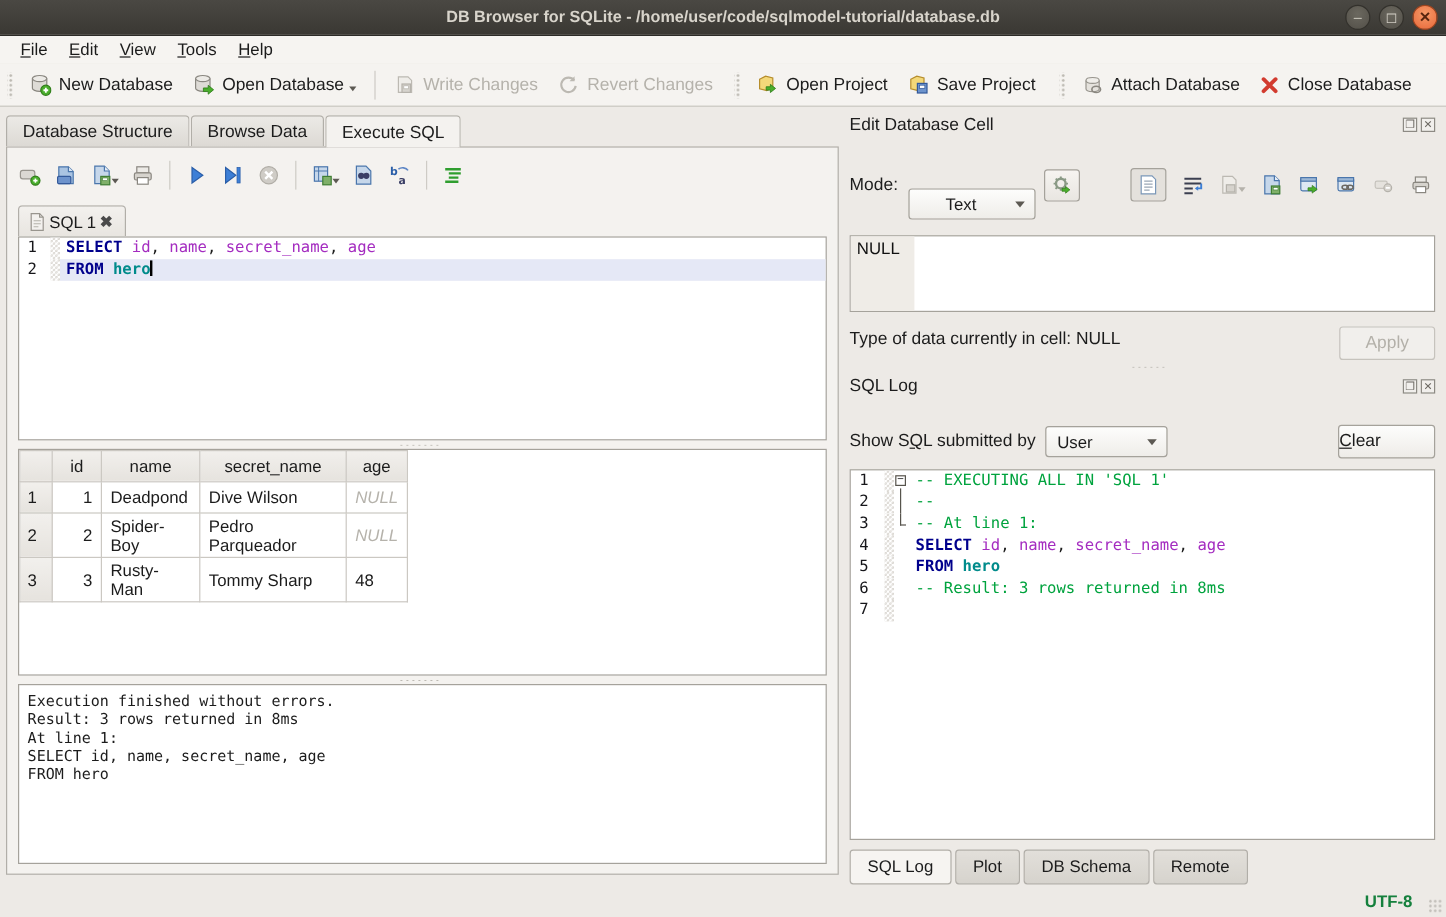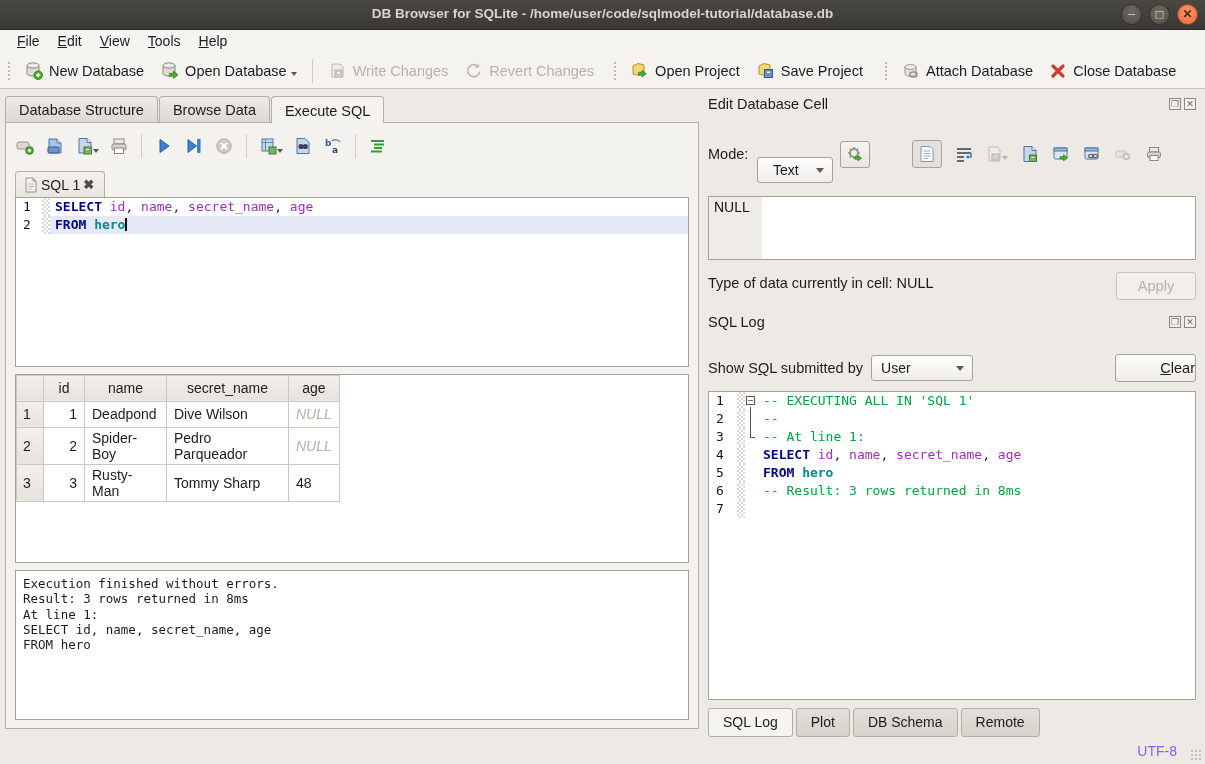--- a/index.html
+++ b/index.html
@@ -98,21 +98,21 @@
   .dock-header .dh-title { flex:1; }
   .dock-icons { display:flex; gap:3px; }
   .dock-ic { width:12px; height:12px; border:1px solid #8d8a84; color:#6b6862; font-size:9px; line-height:10px; text-align:center; background:#f1efec; }
 
   .mode-row { display:flex; align-items:center; margin-top:9px;text-align:center; }
   .mode-row .label { margin-right:9px; font-size:14.5px; }
   .combo { border:1px solid #a5a29b; border-radius:3px; background:linear-gradient(#fdfdfc,#efede9); padding:4px 8px 4px 9px;
            display:flex; align-items:center; font-size:14px; }
   .combo .cval { flex:1; }
   .combo .arrow { width:0; height:0; border:4px solid transparent; border-top:5px solid #5c5953; margin-top:5px; margin-left:12px; }
-  .mode-combo { width:76px;margin-top:32px; }
+  .mode-combo { width:106px;margin-top:32px; }
   .gear-btn { margin-left:7px; width:30px; height:27px; border:1px solid #a5a29b; border-radius:3px; background:linear-gradient(#f6f4f1,#e9e6e1);
               display:flex; align-items:center; justify-content:center; }
   .cell-icons { display:flex; align-items:center; gap:13px; margin-left:42px; }
   .pressed-btn { width:30px; height:28px; border:1px solid #a5a29b; border-radius:3px; background:#e4e1dc; display:flex; align-items:center; justify-content:center; }
 
   .cell-value-box { margin-top:13px; height:64px; border:1px solid #a5a29b; background:#fff; position:relative; }
   .cell-null-gutter { position:absolute; left:0; top:0; bottom:0; width:53px; background:#efece7; }
   .cell-null-text { position:absolute; left:5px; top:2px; font-size:14px; color:#111; }
 
   .type-row { display:flex; margin-top:12px; }
@@ -120,39 +120,39 @@
   .apply-btn { align-self:flex-end; width:80px; padding:5px 0; text-align:center; border:1px solid #c6c3bd; border-radius:3px;
                background:#f1efec; color:#b3b0a9; font-size:14.5px; }
 
   .dock-split { height:12px; position:relative; }
   .dock-split::after { content:""; position:absolute; left:48%; top:5px; width:30px; height:2px;
       background-image:radial-gradient(#b5b2ab 1px, transparent 1.2px); background-size:5px 2px; }
 
   .filter-row { display:flex; align-items:center; margin-top:20px; }
   .filter-row .label { font-size:14.5px; margin-right:8px; }
   .user-combo { width:102px; }
-  .clear-btn { margin-left:auto; width:81px; padding:5px 0; text-align:right; border:1px solid #a5a29b; border-radius:3px;
+  .clear-btn { margin-left:auto; width:81px; padding:5px 0; text-align:left; border:1px solid #a5a29b; border-radius:3px;
                background:linear-gradient(#fdfdfc,#eeece8); font-size:14.5px; }
 
   .log-box { margin-top:9px; flex:1; overflow:hidden; }
   .log-box .lnum { width:28px; }
   .fold { width:13px; flex:none; position:relative; }
   .fold-box { position:absolute; top:4px; left:1px; width:9px; height:9px; border:1px solid #57544d; background:#fff;
               color:#333; font-size:9px; line-height:7px; text-align:center; font-family:"DejaVu Sans Mono",monospace; }
   .fold-start::after { content:""; position:absolute; left:5px; top:15px; bottom:0; border-left:1px solid #57544d; }
   .fold-mid::after { content:""; position:absolute; left:5px; top:0; bottom:0; border-left:1px solid #57544d; }
   .fold-end::after { content:""; position:absolute; left:5px; top:0; height:9px; width:4px; border-left:1px solid #57544d; border-bottom:1px solid #57544d; }
 
   .bottom-tabbar { display:flex; gap:3px; margin-top:8px; height:29px; }
   .btab { padding:5px 14px; border:1px solid #b1aea8; border-radius:3px; background:linear-gradient(#e2dfda,#d6d3cd); font-size:14px; }
   .btab.active { background:#f6f4f1; }
 
   
   .statusbar { height:27px; position:relative; }
-  .statusbar .enc { position:absolute; right:28px; top:6px; color:#8b5cf6; font-size:14px; }
+  .statusbar .enc { position:absolute; right:28px; top:6px; color:#15803d; font-size:14px;font-weight:bold; }
   .grip { position:absolute; right:3px; bottom:3px; width:12px; height:12px;
       background-image:radial-gradient(#c3c0ba 1px, transparent 1.2px); background-size:4px 4px; }
 </style>
 </head>
 <body>
 
 <div class="titlebar">
   <div class="title">DB Browser for SQLite - /home/user/code/sqlmodel-tutorial/database.db</div>
   <div class="win-btns">
     <div class="win-btn">–</div>

